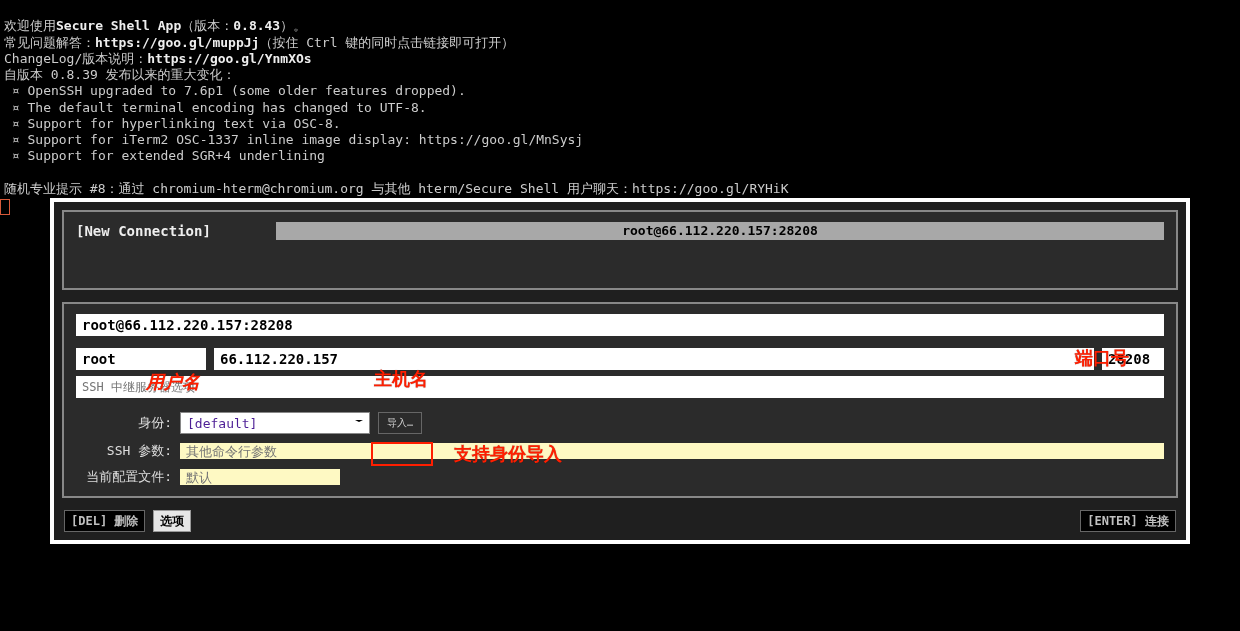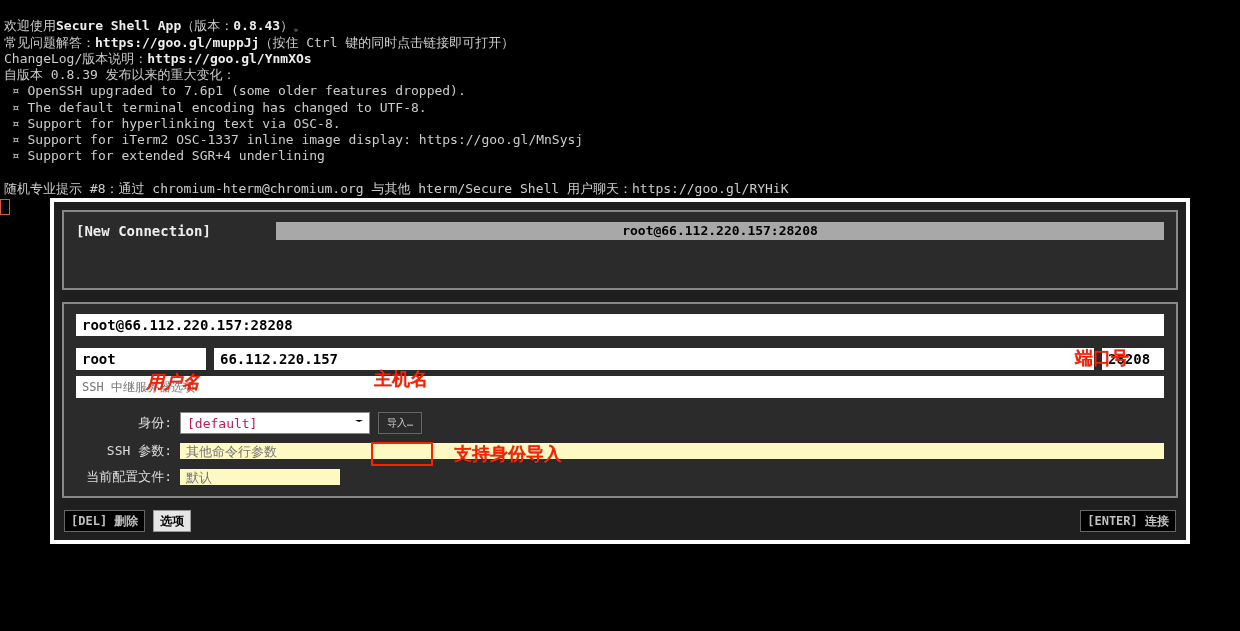--- a/index.html
+++ b/index.html
@@ -130,21 +130,21 @@
     color: #ddd;
     font-size: 13px;
   }
   .identity-row {
     display: flex;
     gap: 8px;
     align-items: center;
   }
   .select {
     background: #fff;
-    color: #be185d;
+    color: #4c1d95;
     border: 1px solid #888;
     height: 22px;
     min-width: 190px;
     padding: 0 20px 0 6px;
     font-family: inherit;
     font-size: 13px;
     position: relative;
     display: inline-flex;
     align-items: center;
     box-sizing: border-box;

